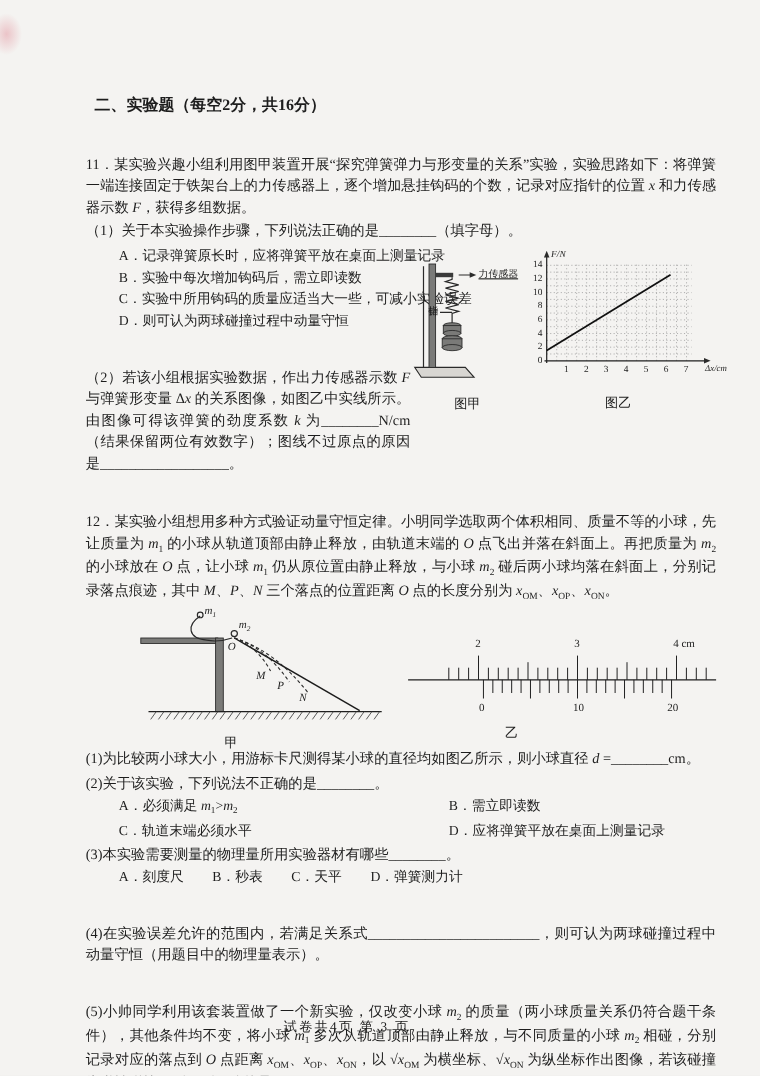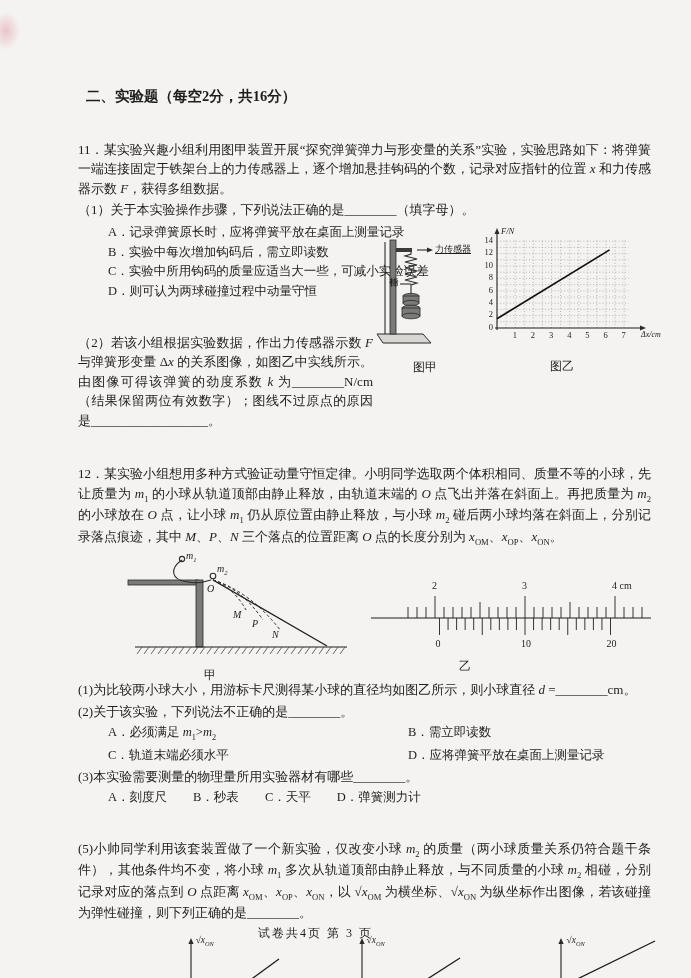--- a/index.html
+++ b/index.html
@@ -267,20 +267,21 @@
       <span>C．轨道末端必须水平</span>
       <span>D．应将弹簧平放在桌面上测量记录</span>
     </div>
     <p>(3)本实验需要测量的物理量所用实验器材有哪些________。</p>
     <div class="opt-flex">
       <span>A．刻度尺</span>
       <span>B．秒表</span>
       <span>C．天平</span>
       <span>D．弹簧测力计</span>
     </div>
+    <p class="stem">(4)在实验误差允许的范围内，若满足关系式________________________，则可认为两球碰撞过程中动量守恒（用题目中的物理量表示）。</p>
     <p class="stem">(5)小帅同学利用该套装置做了一个新实验，仅改变小球 <i>m</i><sub>2</sub> 的质量（两小球质量关系仍符合题干条件），其他条件均不变，将小球 <i>m</i><sub>1</sub> 多次从轨道顶部由静止释放，与不同质量的小球 <i>m</i><sub>2</sub> 相碰，分别记录对应的落点到 <i>O</i> 点距离 <i>x</i><sub>OM</sub>、<i>x</i><sub>OP</sub>、<i>x</i><sub>ON</sub>，以 √<i>x</i><sub>OM</sub> 为横坐标、√<i>x</i><sub>ON</sub> 为纵坐标作出图像，若该碰撞为弹性碰撞，则下列正确的是________。</p>
 
     <div class="graphs-row">
 
       <div class="optgraph-block">
         <span class="opt-label">A.</span>
         <div class="optgraph" style="width:165px;height:112px;">
           <svg width="165" height="112" viewBox="0 0 165 112">
             <line x1="62" y1="104" x2="62" y2="10" class="ax"></line>
             <polygon points="62,5 59.4,11 64.6,11" class="axf"></polygon>

